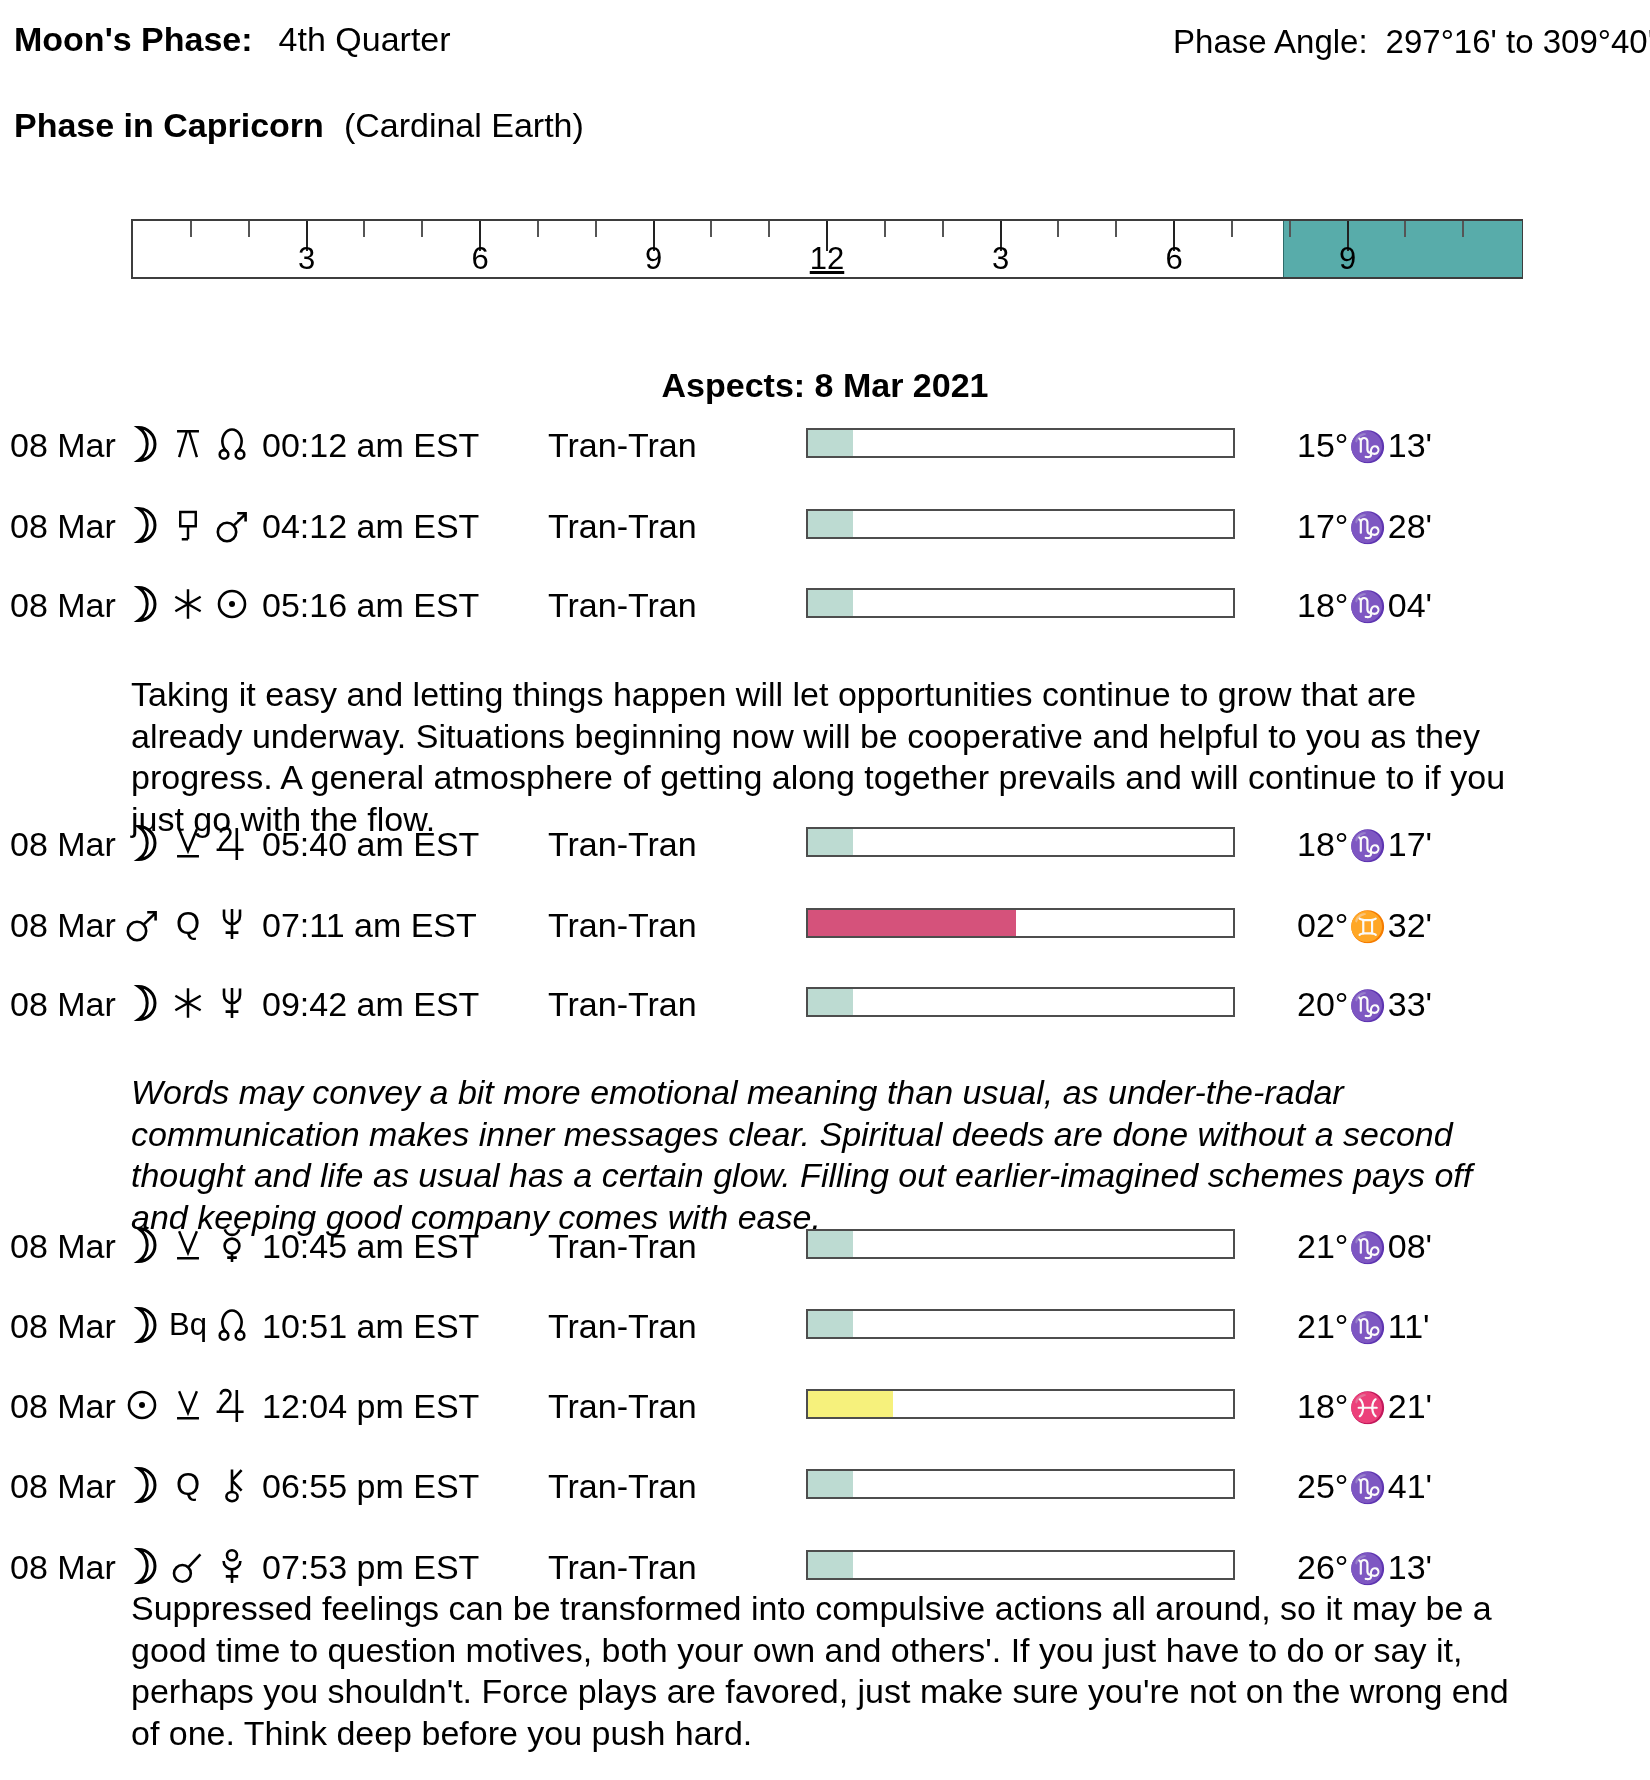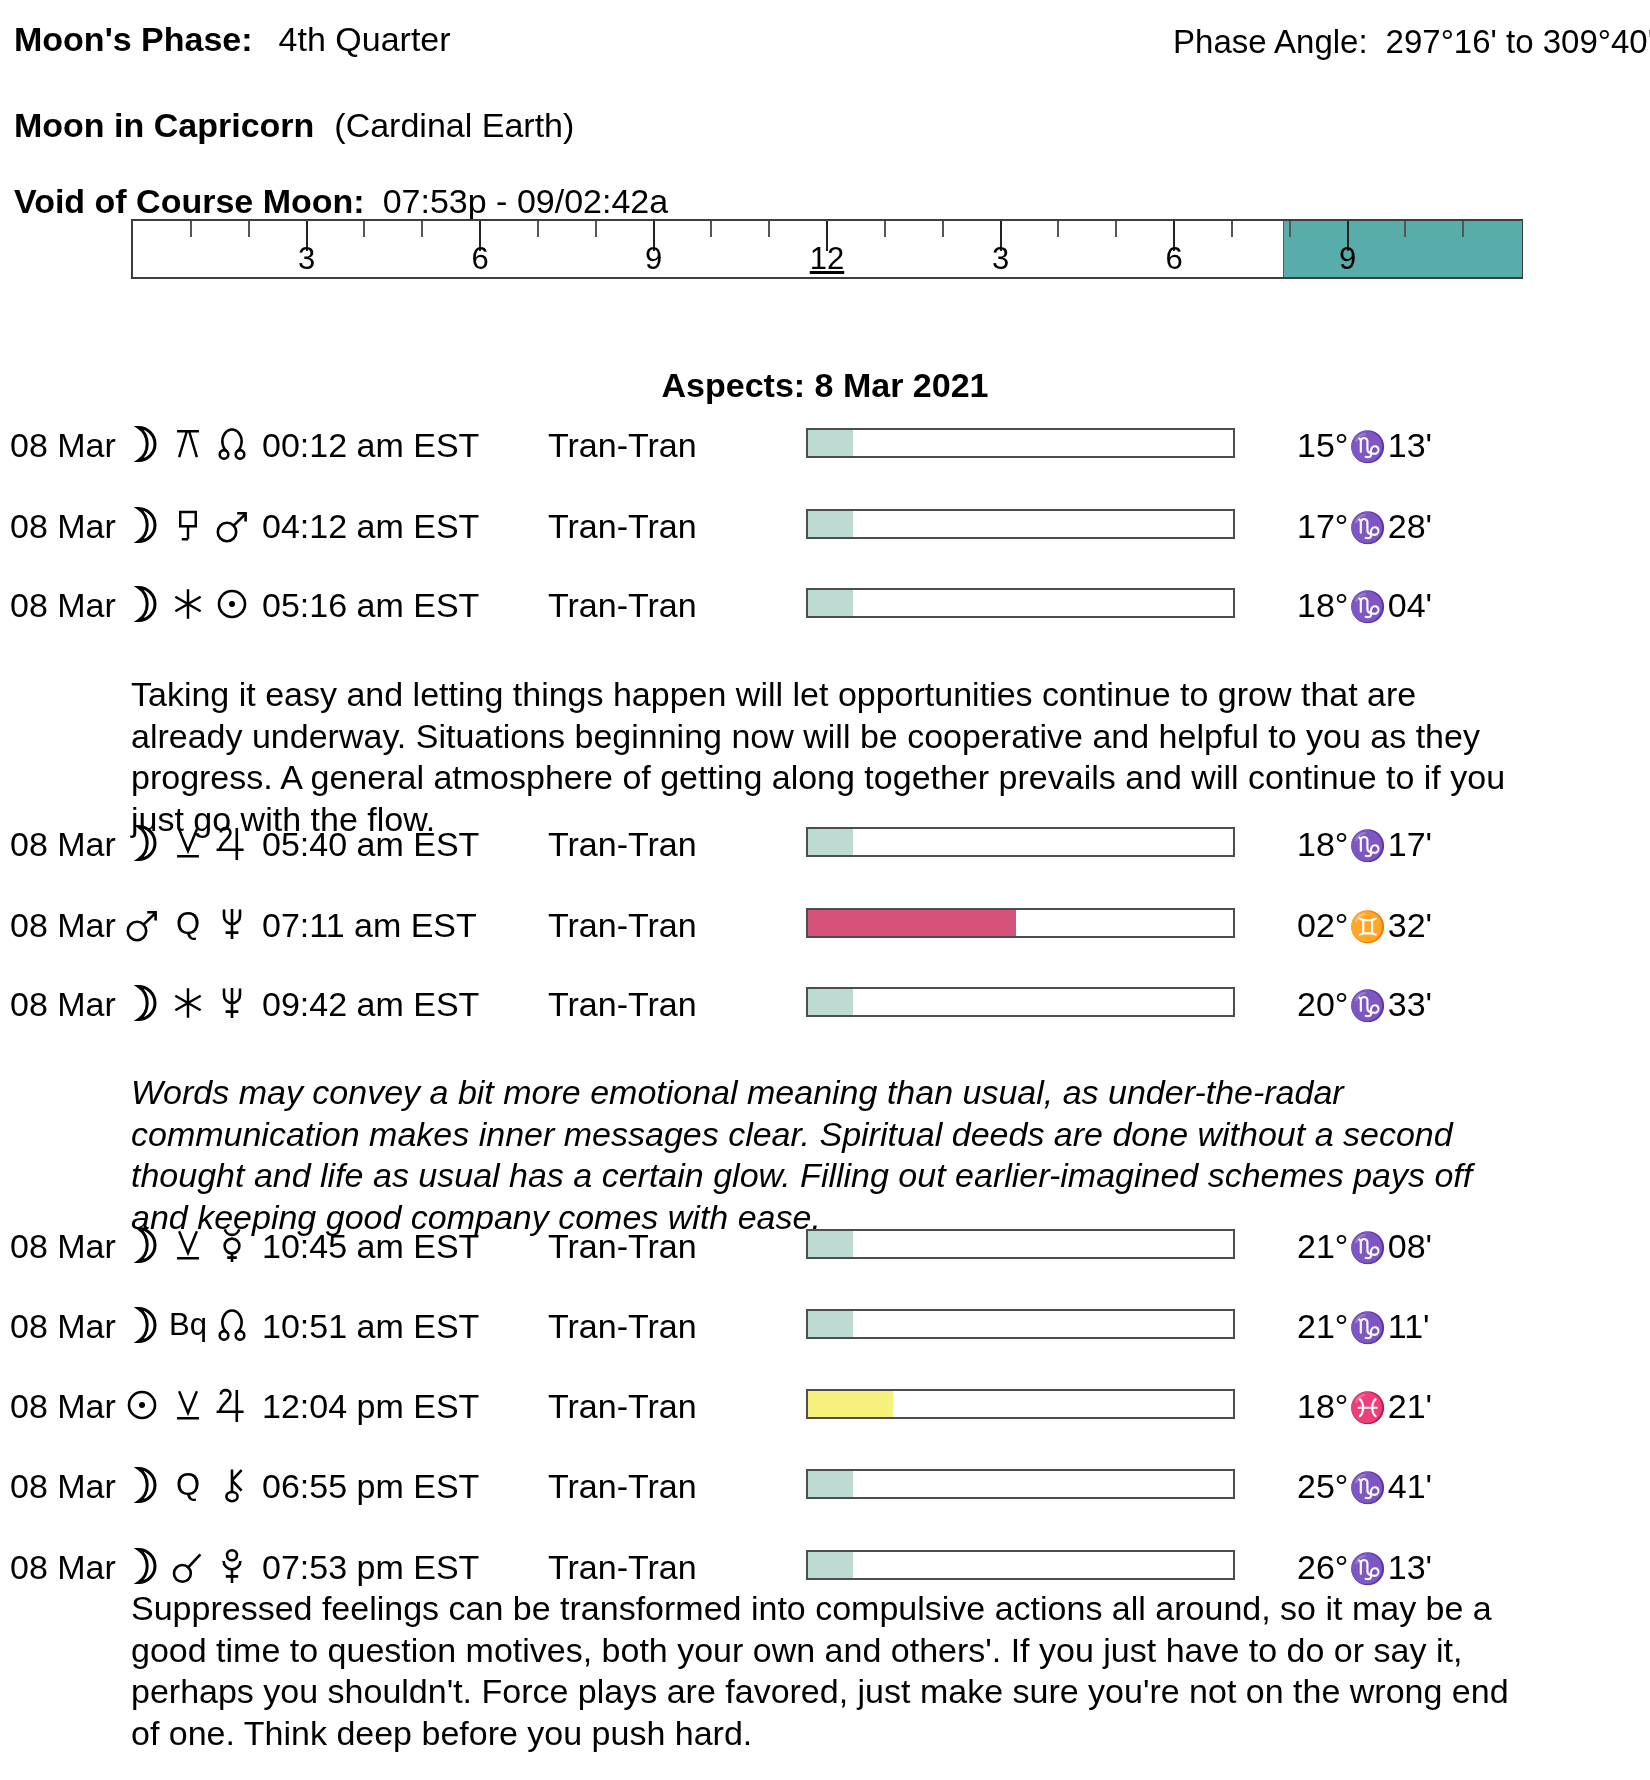--- a/index.html
+++ b/index.html
@@ -42,26 +42,23 @@
 
   <div class="hline" style="top:20px">
     <span class="blabel">Moon's Phase:</span><span class="hval">4th Quarter</span>
   </div>
 
   <div id="phase-angle">
     <span>Phase Angle:</span><span class="hval">297°16' to 309°40'</span>
   </div>
 
   <div class="hline" style="top:106px">
-    <span class="blabel">Moon in Capricorn</span><span class="hval" style="margin-left:20px">(Cardinal Earth)</span>
+    <span class="blabel">Phase in Capricorn</span><span class="hval" style="margin-left:20px">(Cardinal Earth)</span>
   </div>
 
-  <div class="hline" style="top:182px">
-    <span class="blabel">Void of Course Moon:</span><span class="hval" style="margin-left:18px">07:53p - 09/02:42a</span>
-  </div>
 
   <div id="ruler">
       <div id="voc-region" style="left: 1149.9px; width: 238.1px; background: rgb(88, 172, 170);"></div>
       <div class="tick" style="left: 56.8333px; height: 16px;"></div>
       <div class="tick" style="left: 114.667px; height: 16px;"></div>
       <div class="tick major" style="left: 172.5px; height: 30px;"></div>
       <div class="tick" style="left: 230.333px; height: 16px;"></div>
       <div class="tick" style="left: 288.167px; height: 16px;"></div>
       <div class="tick major" style="left: 346px; height: 30px;"></div>
       <div class="tick" style="left: 403.833px; height: 16px;"></div>

